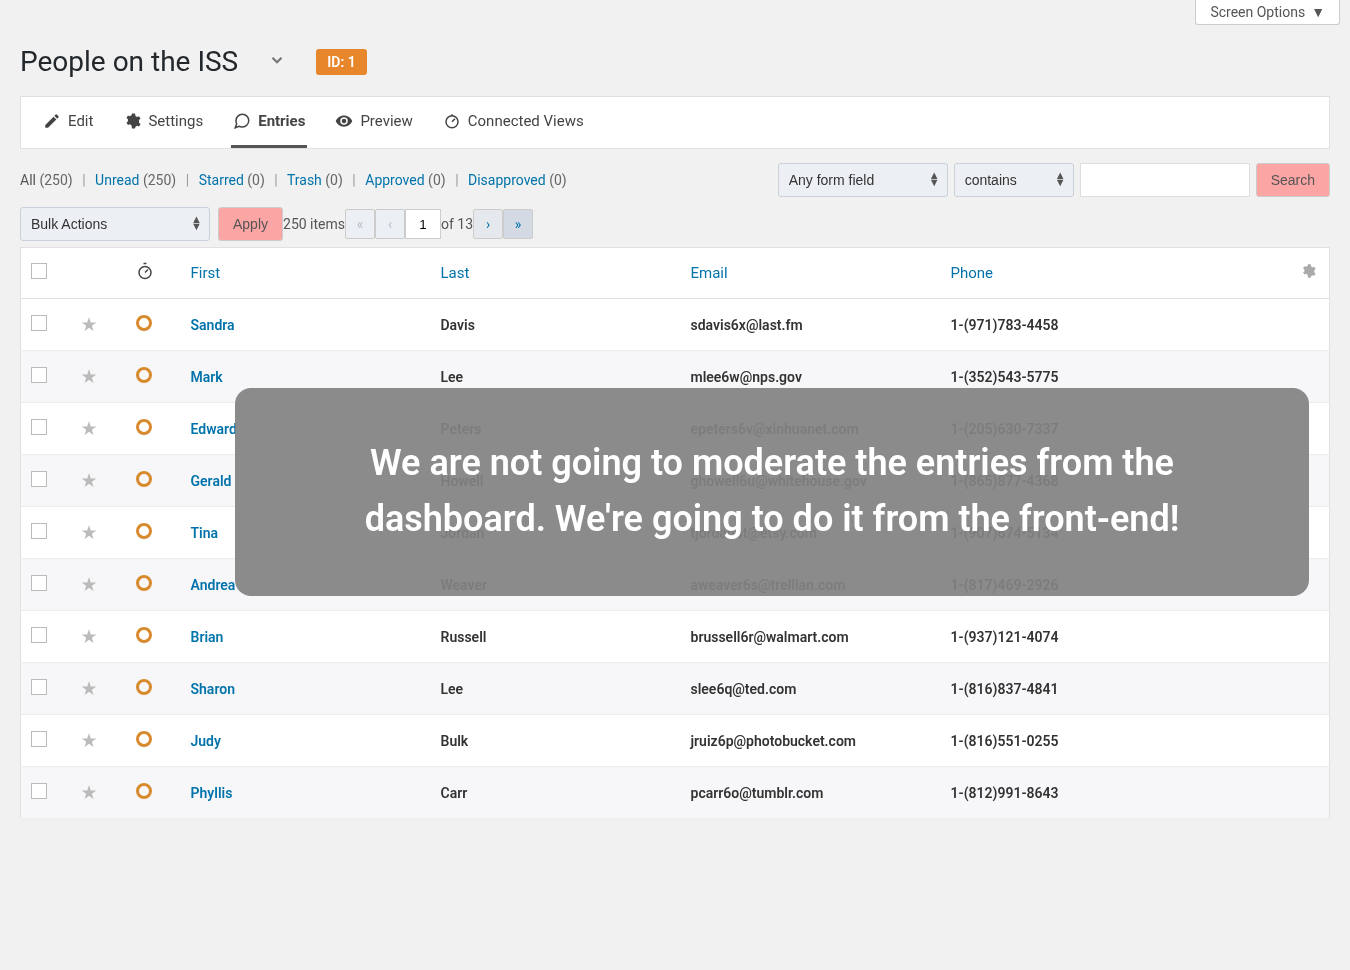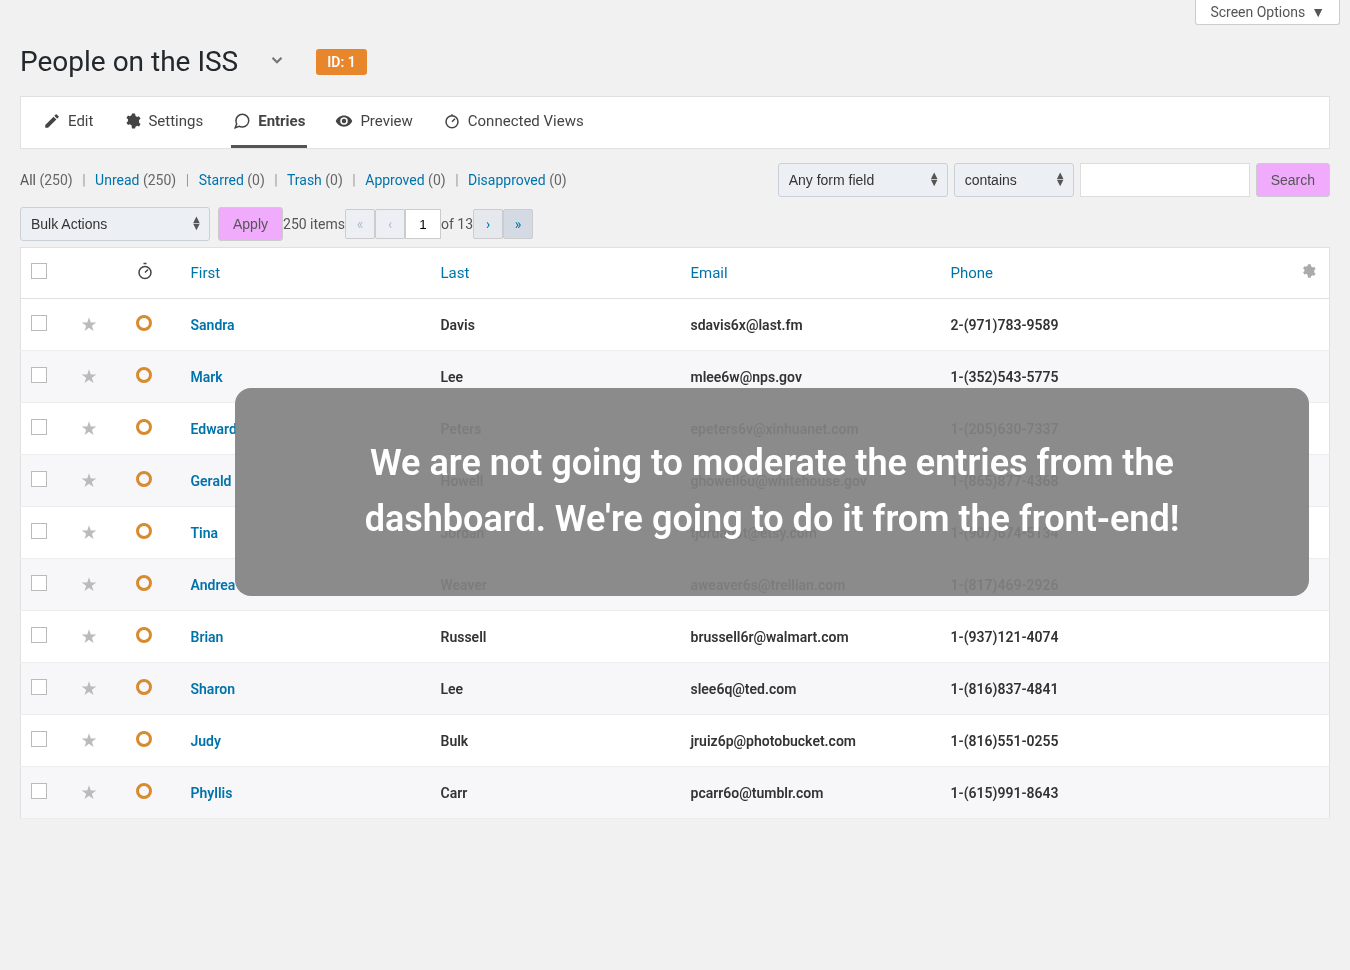--- a/index.html
+++ b/index.html
@@ -18,21 +18,21 @@
 .filters-row { display: flex; justify-content: space-between; align-items: center; margin: 14px 0 10px; flex-wrap: wrap; gap: 10px; }
 .filter-links { font-size: 14px; color: #555; }
 .filter-links a { color: #0073aa; text-decoration: none; }
 .filter-links .sep { color: #999; margin: 0 6px; }
 .filter-links .cnt { color: #666; }
 .search-group { display: flex; gap: 6px; align-items: center; }
 .sel { background: #eceff3; border: 1px solid #c9d0d8; border-radius: 3px; padding: 6px 28px 6px 10px; font-size: 14px; color: #333; height: 34px; appearance: none; position: relative; }
 .sel-wrap { position: relative; display: inline-block; }
 .sel-arr { position: absolute; right: 8px; top: 50%; transform: translateY(-50%); pointer-events: none; font-size: 11px; color: #555; line-height: 0.6; }
 .txt-input { border: 1px solid #ddd; background: #fff; height: 34px; padding: 4px 8px; width: 170px; }
-.btn { background: #f0abfc; border: 1px solid #ccc; border-radius: 3px; padding: 6px 14px; font-size: 14px; color: #555; cursor: pointer; height: 34px; }
+.btn { background: #fca5a5; border: 1px solid #ccc; border-radius: 3px; padding: 6px 14px; font-size: 14px; color: #555; cursor: pointer; height: 34px; }
 .bulk-row { display: flex; justify-content: flex-start; align-items: center; margin-bottom: 6px; }
 .bulk-left { display: flex; gap: 8px; align-items: center; }
 .pager { display: flex; align-items: center; gap: 0; font-size: 14px; color: #555; }
 .pg-btn { width: 30px; height: 30px; border: 1px solid #ccc; background: #e5e8ec; display: flex; align-items: center; justify-content: center; cursor: pointer; border-radius: 2px; color: #555; }
 .pg-btn.disabled { background: #eceff3; color: #b5bcc5; cursor: default; }
 .pg-btn.active { background: #d3dae3; }
 .pg-input { width: 36px; height: 30px; text-align: center; border: 1px solid #ccc; }
 .table { width: 100%; border-collapse: collapse; background: #fff; border: 1px solid #e0e0e0; }
 .table th, .table td { text-align: left; padding: 14px 10px; vertical-align: middle; }
 .table thead th { font-weight: 400; color: #0073aa; font-size: 15px; border-bottom: 1px solid #e0e0e0; background: #fff; }
@@ -179,21 +179,21 @@
       </tr>
     </thead>
     <tbody id="tbody">
           <tr>
             <td><span class="chk"></span></td>
             <td><span class="star">★</span></td>
             <td><span class="circle"></span></td>
             <td><a href="#" class="link">Sandra</a></td>
             <td class="bold">Davis</td>
             <td class="bold">sdavis6x@last.fm</td>
-            <td class="bold">2-(971)783-9589</td>
+            <td class="bold">1-(971)783-4458</td>
             <td></td>
           </tr>
           <tr>
             <td><span class="chk"></span></td>
             <td><span class="star">★</span></td>
             <td><span class="circle"></span></td>
             <td><a href="#" class="link">Mark</a></td>
             <td class="bold">Lee</td>
             <td class="bold">mlee6w@nps.gov</td>
             <td class="bold">1-(352)543-5775</td>
@@ -269,21 +269,21 @@
             <td class="bold">1-(816)551-0255</td>
             <td></td>
           </tr>
           <tr>
             <td><span class="chk"></span></td>
             <td><span class="star">★</span></td>
             <td><span class="circle"></span></td>
             <td><a href="#" class="link">Phyllis</a></td>
             <td class="bold">Carr</td>
             <td class="bold">pcarr6o@tumblr.com</td>
-            <td class="bold">1-(615)991-8643</td>
+            <td class="bold">1-(812)991-8643</td>
             <td></td>
           </tr>
         </tbody>
   </table>
 </div>
 
 <div class="overlay">We are not going to moderate the entries from the dashboard. We're going to do it from the front-end!</div>
 </div>
 
 </body></html>

